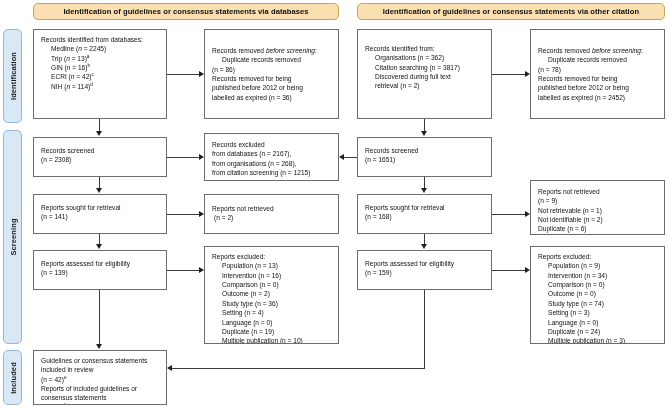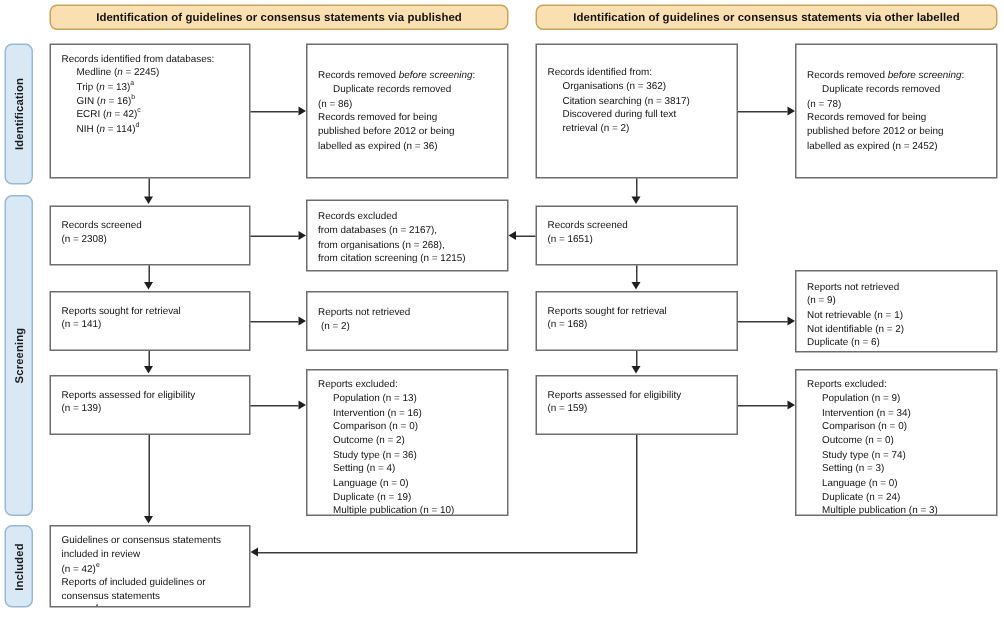--- a/index.html
+++ b/index.html
@@ -103,24 +103,24 @@
     border-right: 3.2px solid transparent;
     border-top: 5px solid #1f1f1f;
   }
 </style>
 </head>
 <body>
 
 <div id="root">
 
   <div class="colhead" style="left:33px; top:3px; width:306px; height:17px;">
-    <span>Identification of guidelines or consensus statements via published</span>
+    <span>Identification of guidelines or consensus statements via databases</span>
   </div>
   <div class="colhead" style="left:357px; top:3px; width:308px; height:17px;">
-    <span>Identification of guidelines or consensus statements via other labelled</span>
+    <span>Identification of guidelines or consensus statements via other citation</span>
   </div>
 
   <div class="rail" style="left:3px; top:29px; width:19px; height:94px;">
     <span class="rail-label">Identification</span>
   </div>
   <div class="rail" style="left:3px; top:130px; width:19px; height:214px;">
     <span class="rail-label">Screening</span>
   </div>
   <div class="rail" style="left:3px; top:350px; width:19px; height:55px;">
     <span class="rail-label">Included</span>

